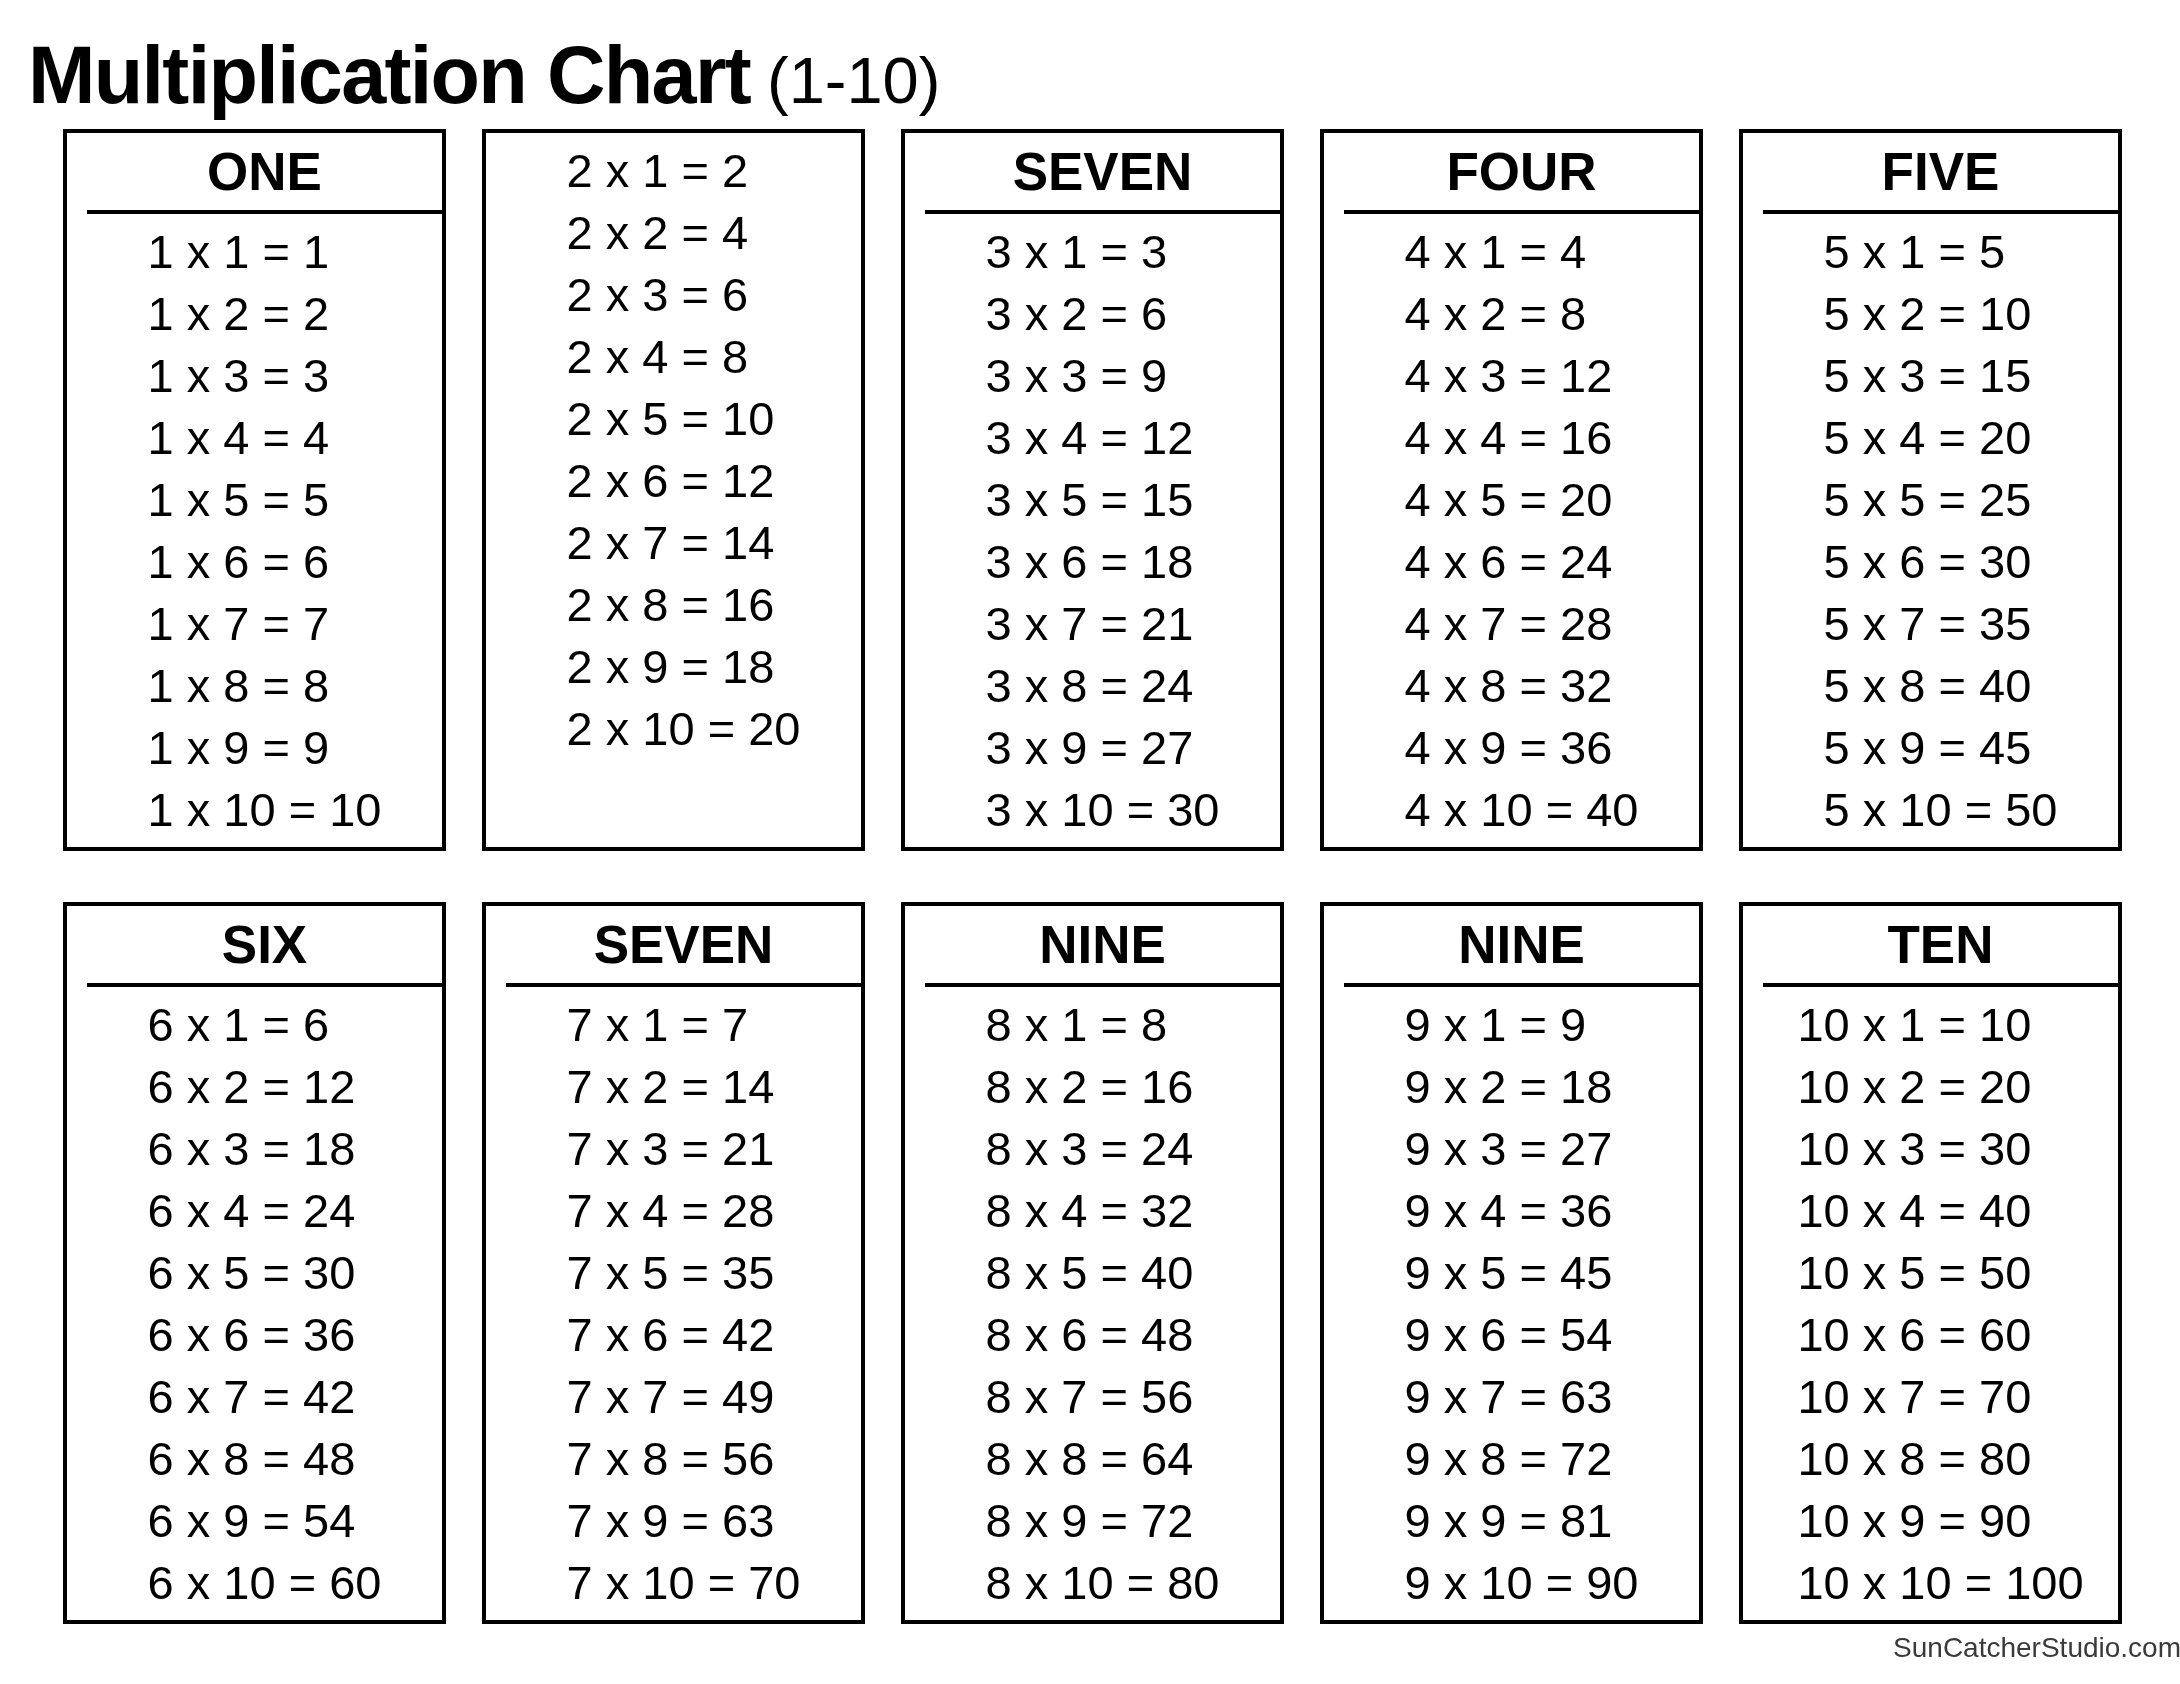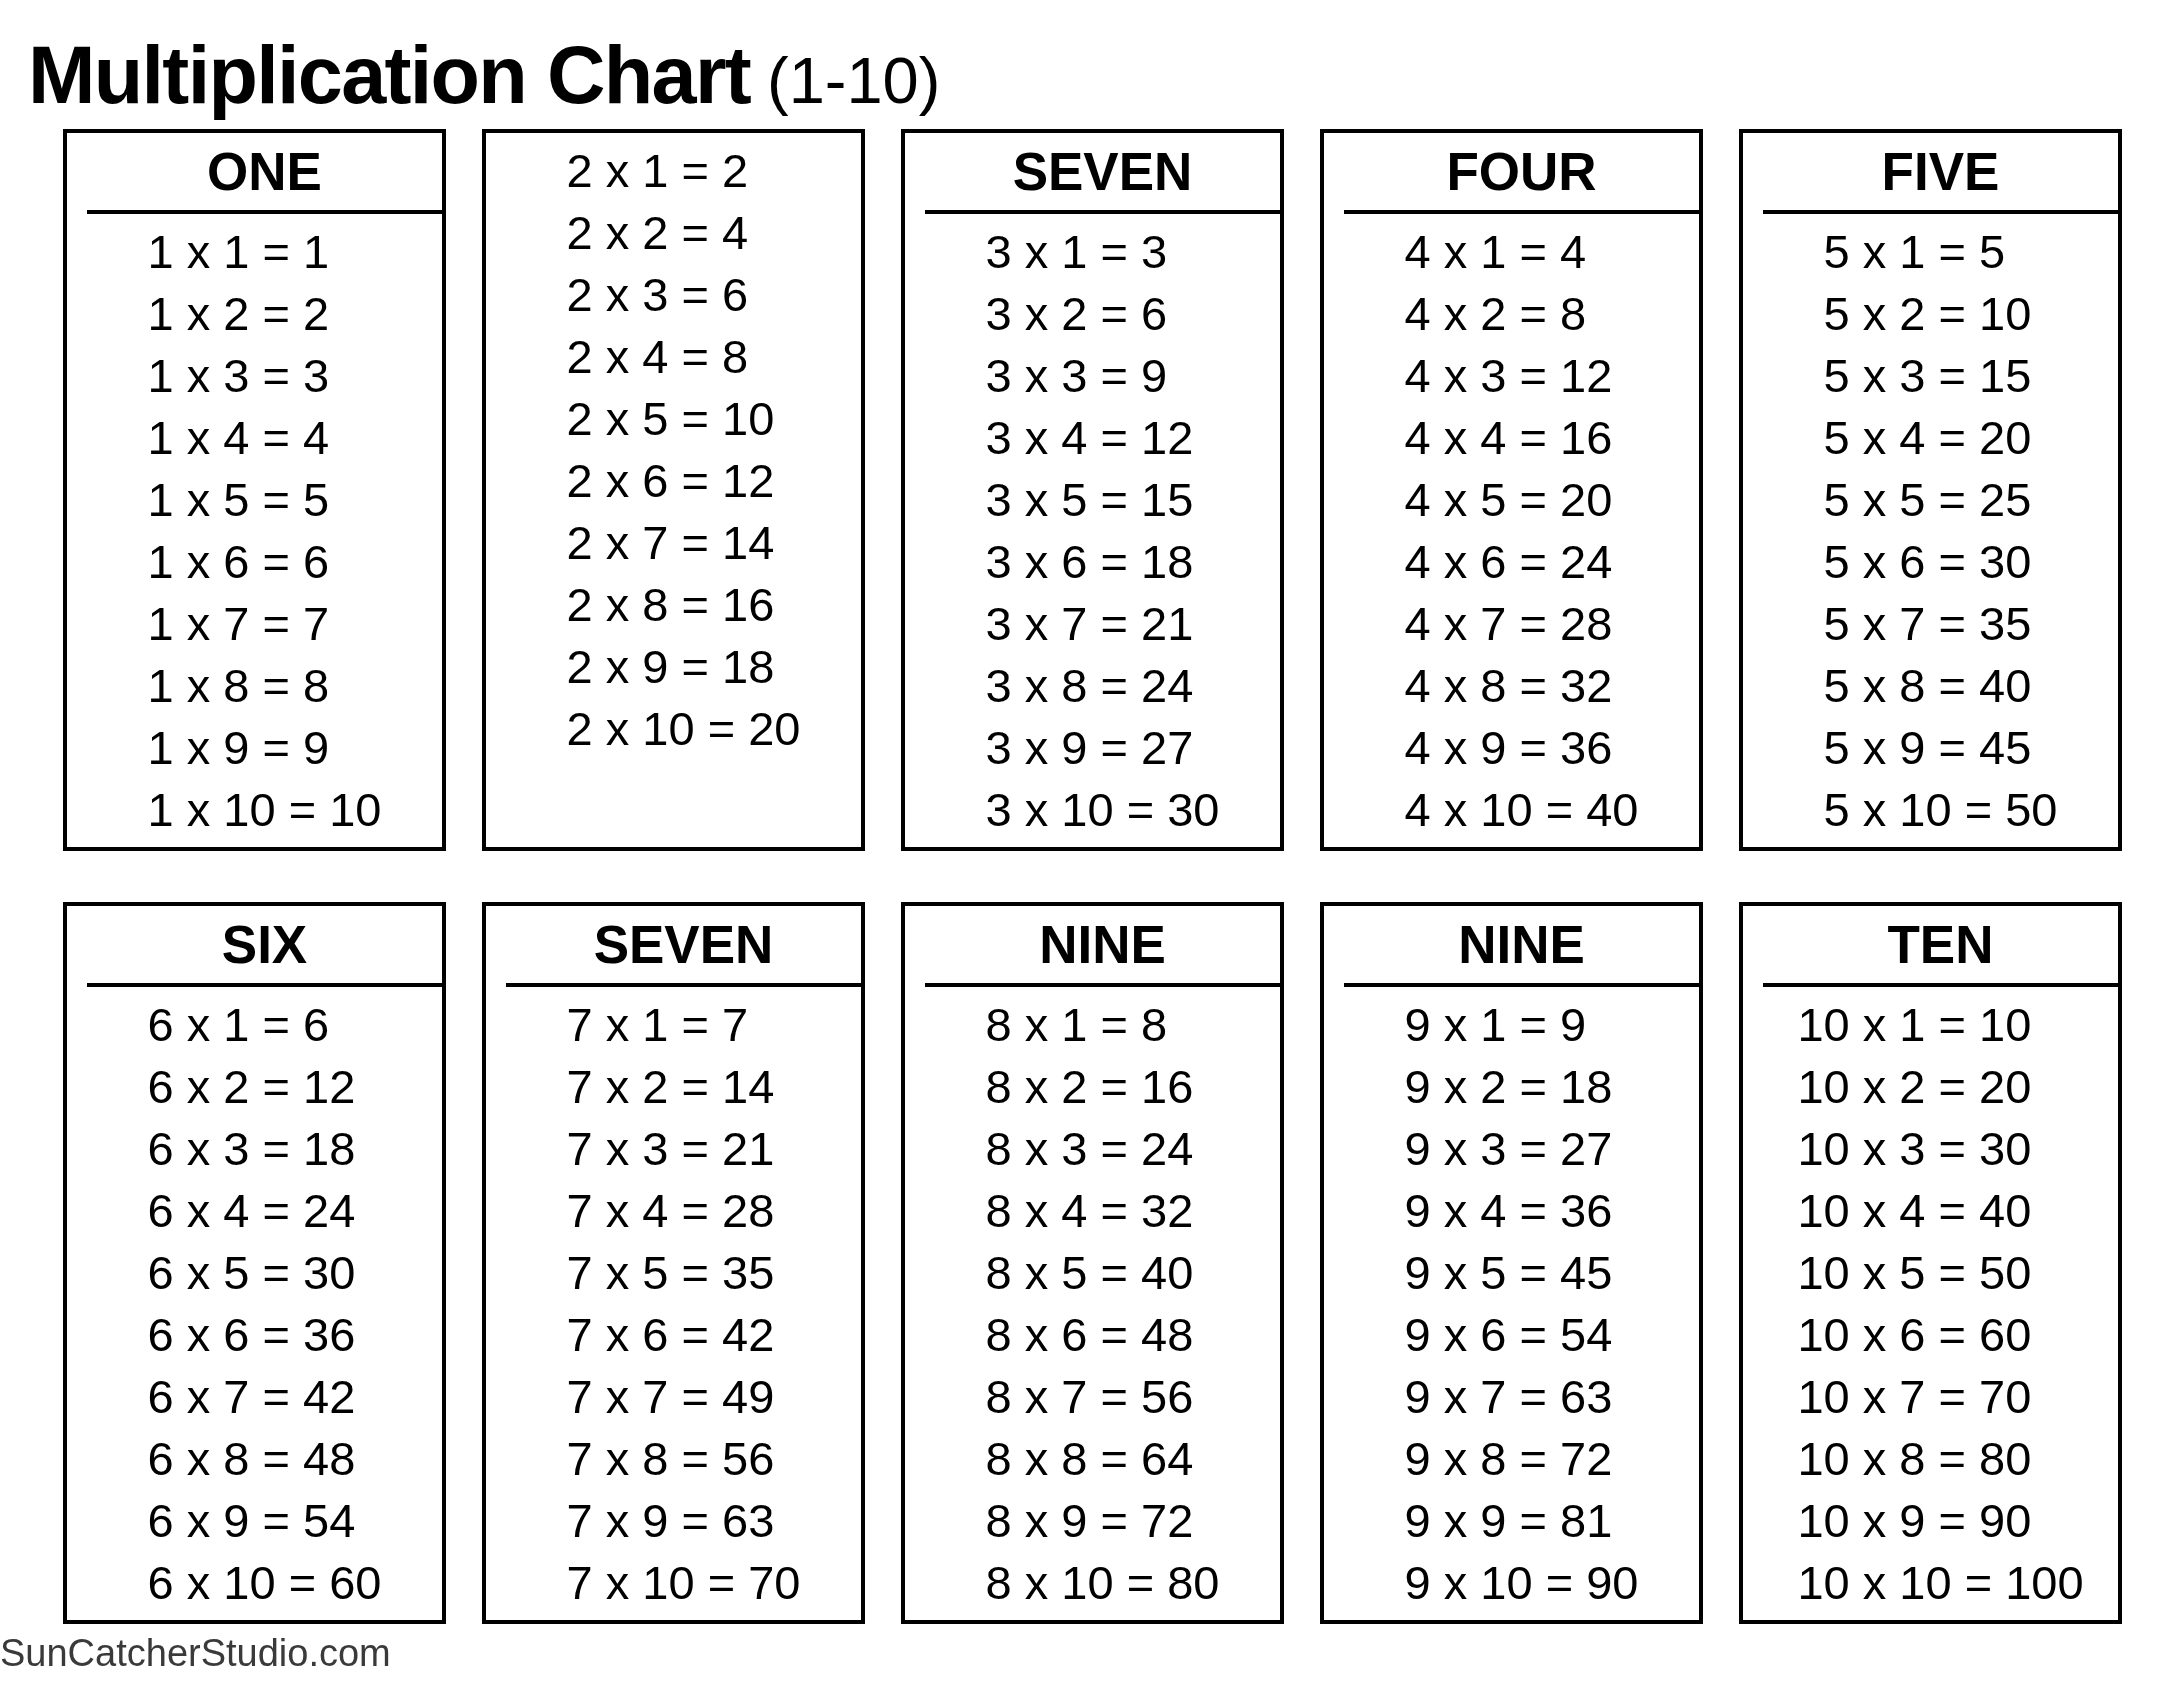--- a/index.html
+++ b/index.html
@@ -76,22 +76,22 @@
     font-size: 47px;
     line-height: 62px;
     white-space: nowrap;
     color: #000000;
   }
   .footer {
     position: absolute;
     top: 1632px;
     left: 0;
     width: 100%;
-    text-align: left;
-    font-size: 38px;
+    text-align: right;
+    font-size: 28px;
     color: #3a3a3a;
   }
 </style>
 </head>
 <body>
 
 <div class="page">
 
   <div class="title">
     <span class="title-main">Multiplication Chart</span><span class="title-range">(1-10)</span>

